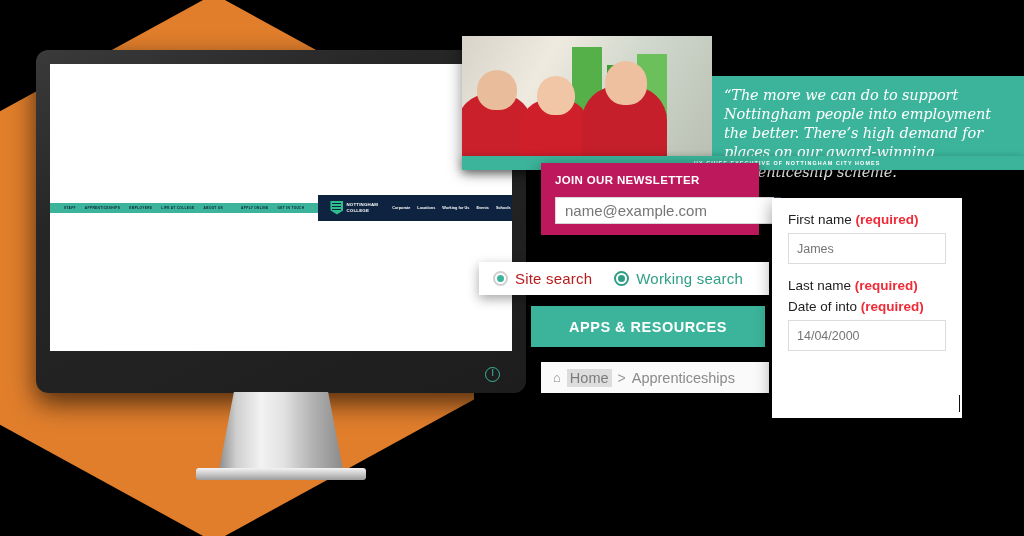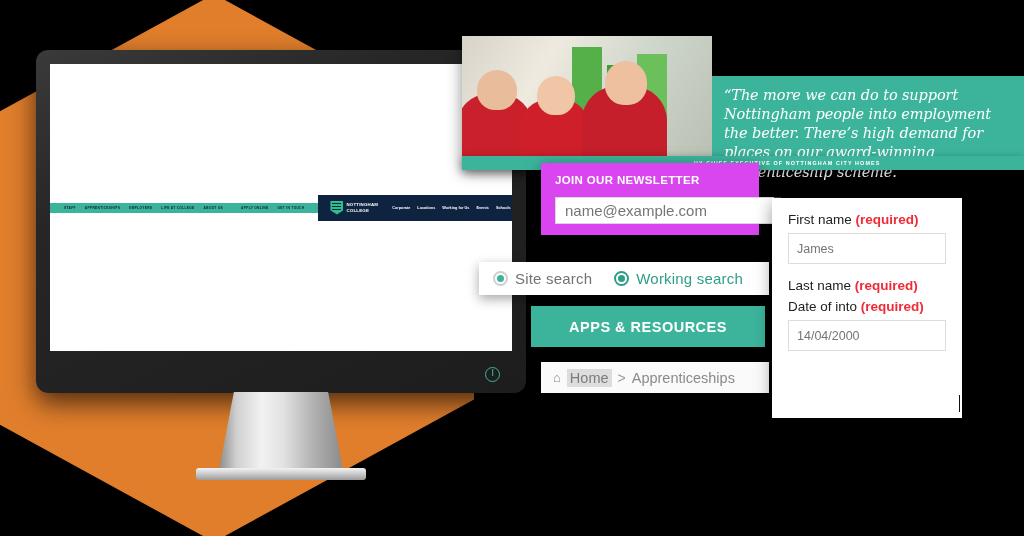--- a/index.html
+++ b/index.html
@@ -111,21 +111,21 @@
   .banner-attr {
     position:absolute; left:462px; top:156px; width:562px; height:14px;
     background:#3cb49b; color:#ffffff; font-size:5.4px; letter-spacing:1.1px;
     display:flex; align-items:center; padding-left:232px; font-weight:600; white-space:nowrap;
     box-shadow:0 3px 9px rgba(0,0,0,.4);
   }
 
   
   .newsletter {
     position:absolute; left:541px; top:163px; width:218px; height:72px;
-    background:#d946ef; padding:11px 24px 0 14px; box-shadow:0 5px 15px rgba(0,0,0,.5);
+    background:#be185d; padding:11px 24px 0 14px; box-shadow:0 5px 15px rgba(0,0,0,.5);
   }
   .newsletter h3 { color:#fff; font-size:11.5px; font-weight:800; letter-spacing:.35px; }
   .nl-row { display:flex; margin-top:11px; height:27px; }
   .nl-input {
     flex:1; background:#fff; border:1px solid #d7d7d7; color:#a7a7a7;
     font-size:15px; padding:0 9px; outline:none; font-family:"Liberation Sans", sans-serif;
   }
   .nl-btn {
     width:44px; background:#2c3e50; color:#cfd8e0; border:none;
     font-size:13px; font-weight:700; cursor:pointer;
@@ -136,21 +136,21 @@
     position:absolute; left:479px; top:262px; width:290px; height:33px;
     background:#fff; display:flex; align-items:center; gap:22px; padding-left:14px;
     box-shadow:0 4px 12px rgba(0,0,0,.35);
   }
   .radio { display:flex; align-items:center; gap:7px; cursor:pointer; }
   .dot { width:15px; height:15px; border-radius:50%; display:flex; align-items:center; justify-content:center; }
   .dot.grey { border:2px solid #cfcfcf; }
   .dot.teal { border:2px solid #2f9e86; }
   .dot i { width:7px; height:7px; border-radius:50%; background:#3cb49b; display:block; }
   .dot.teal i { background:#2f9e86; }
-  .radio label { font-size:15px; color:#737373; letter-spacing:.2px; cursor:pointer; }
+  .radio label { font-size:15px; color:#b91c1c; letter-spacing:.2px; cursor:pointer; }
   .radio.alt label { color:#2f9e86; }
 
   
   .appsbtn {
     position:absolute; left:531px; top:306px; width:234px; height:41px;
     background:#3cb49b; color:#fff; border:none; font-size:14.5px; font-weight:800;
     letter-spacing:.5px; text-align:center; cursor:pointer;
     box-shadow:0 4px 12px rgba(0,0,0,.35);
   }
 

